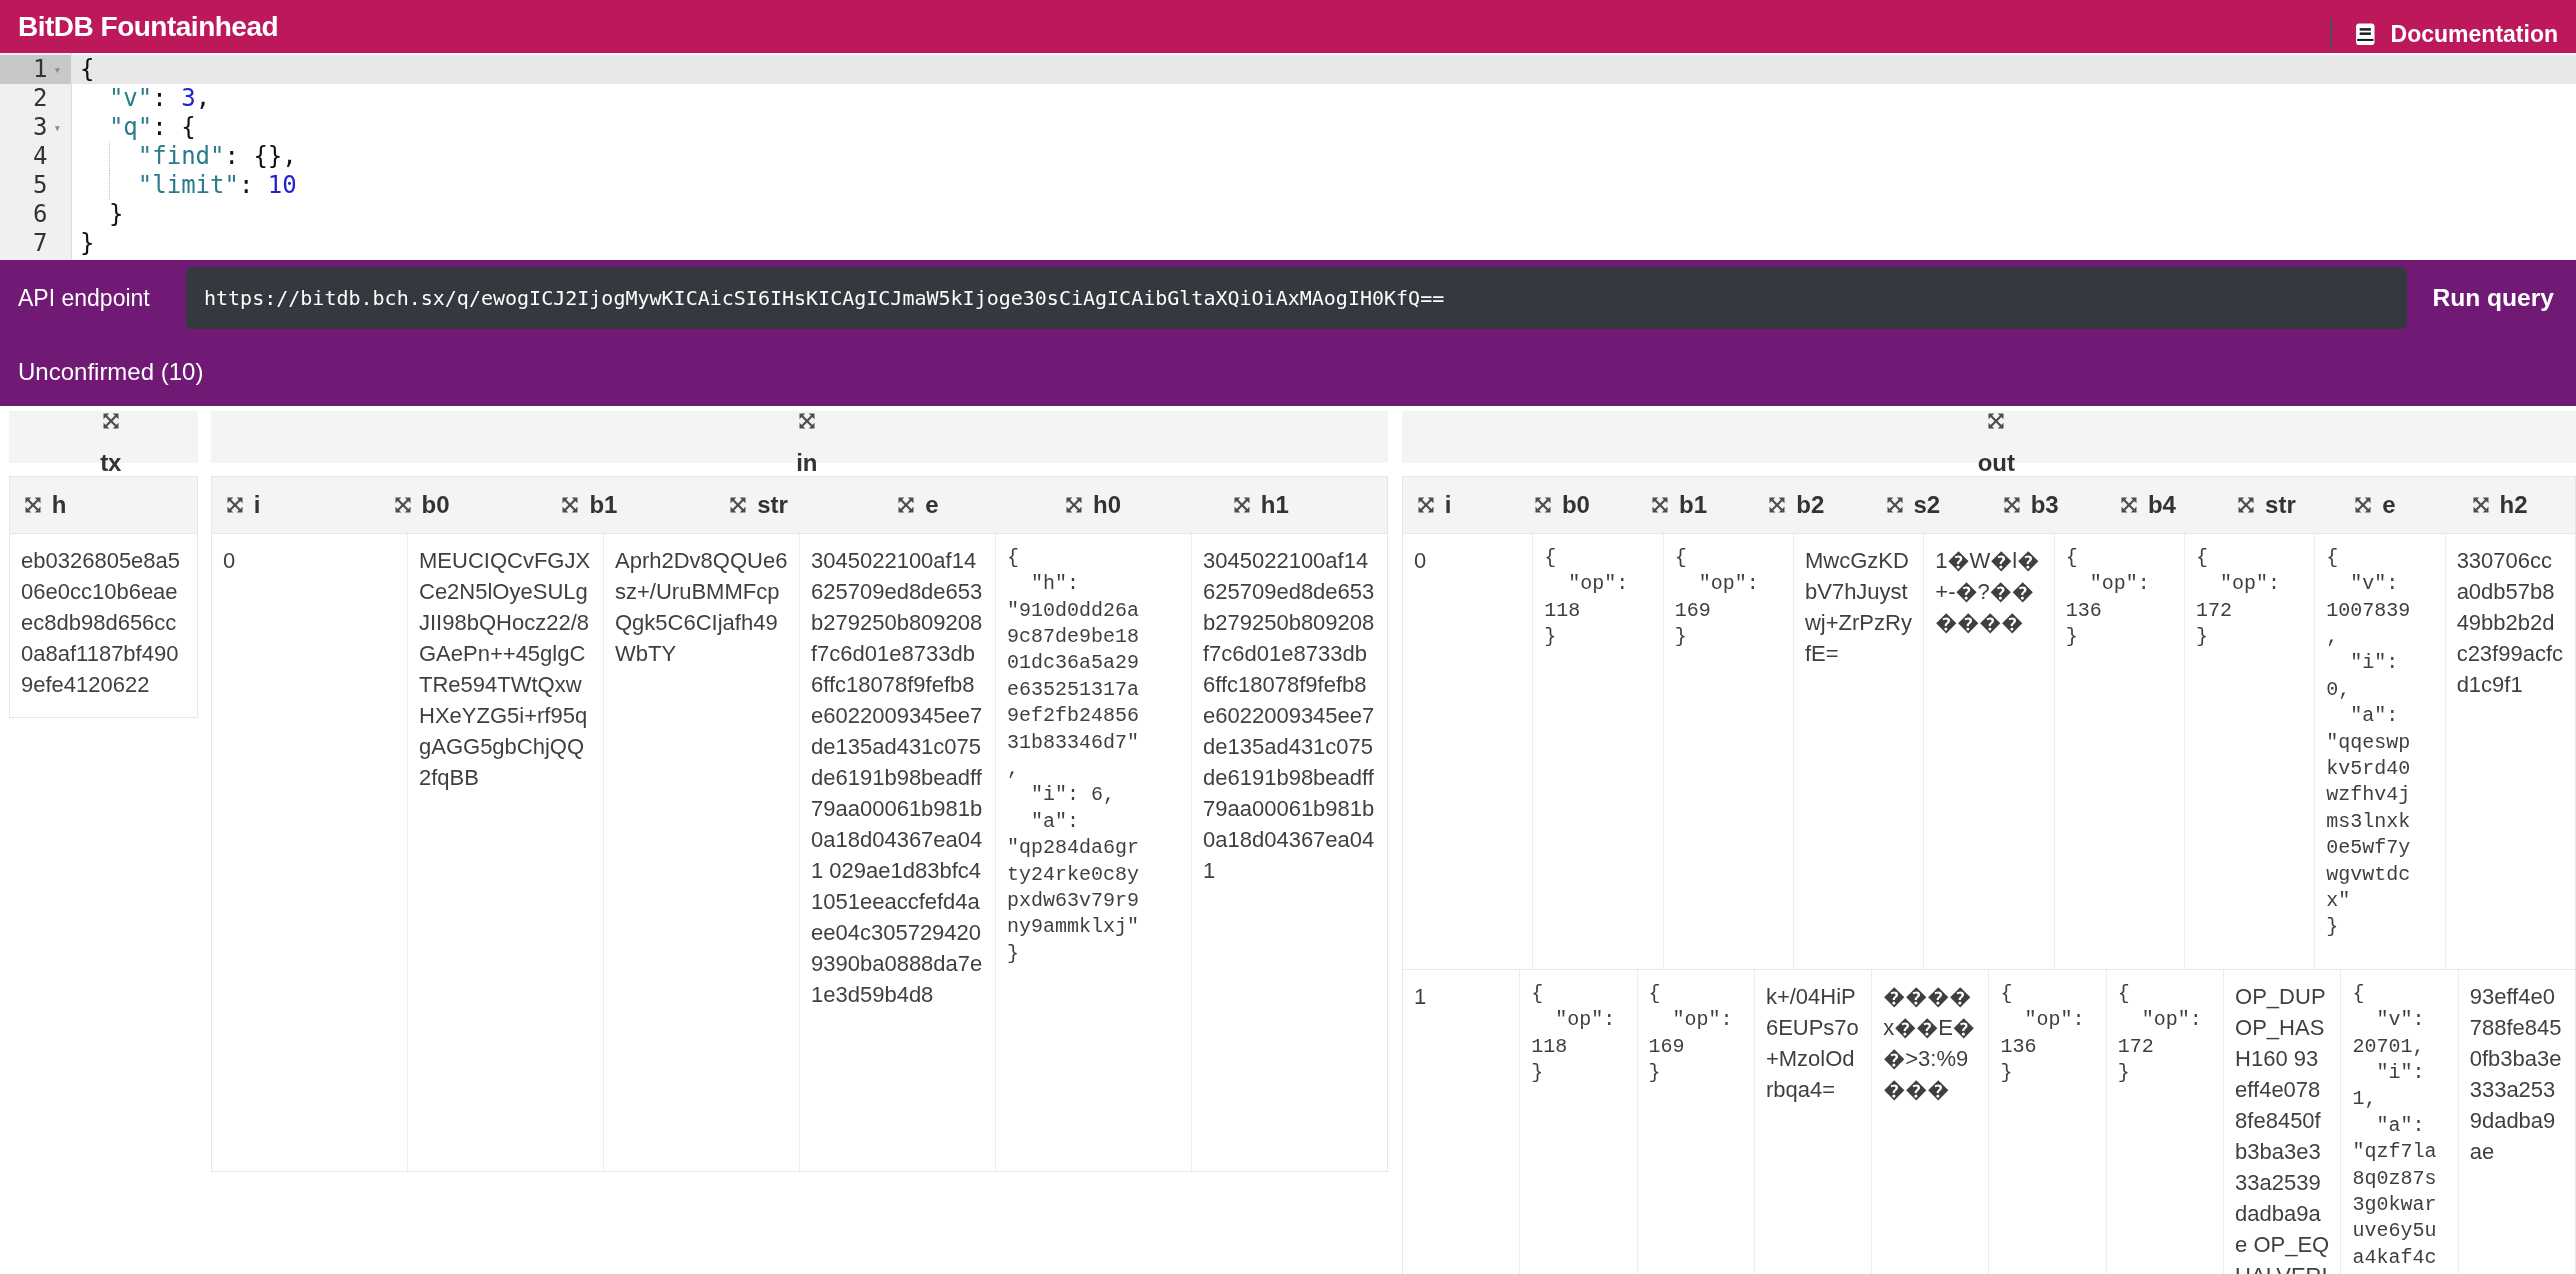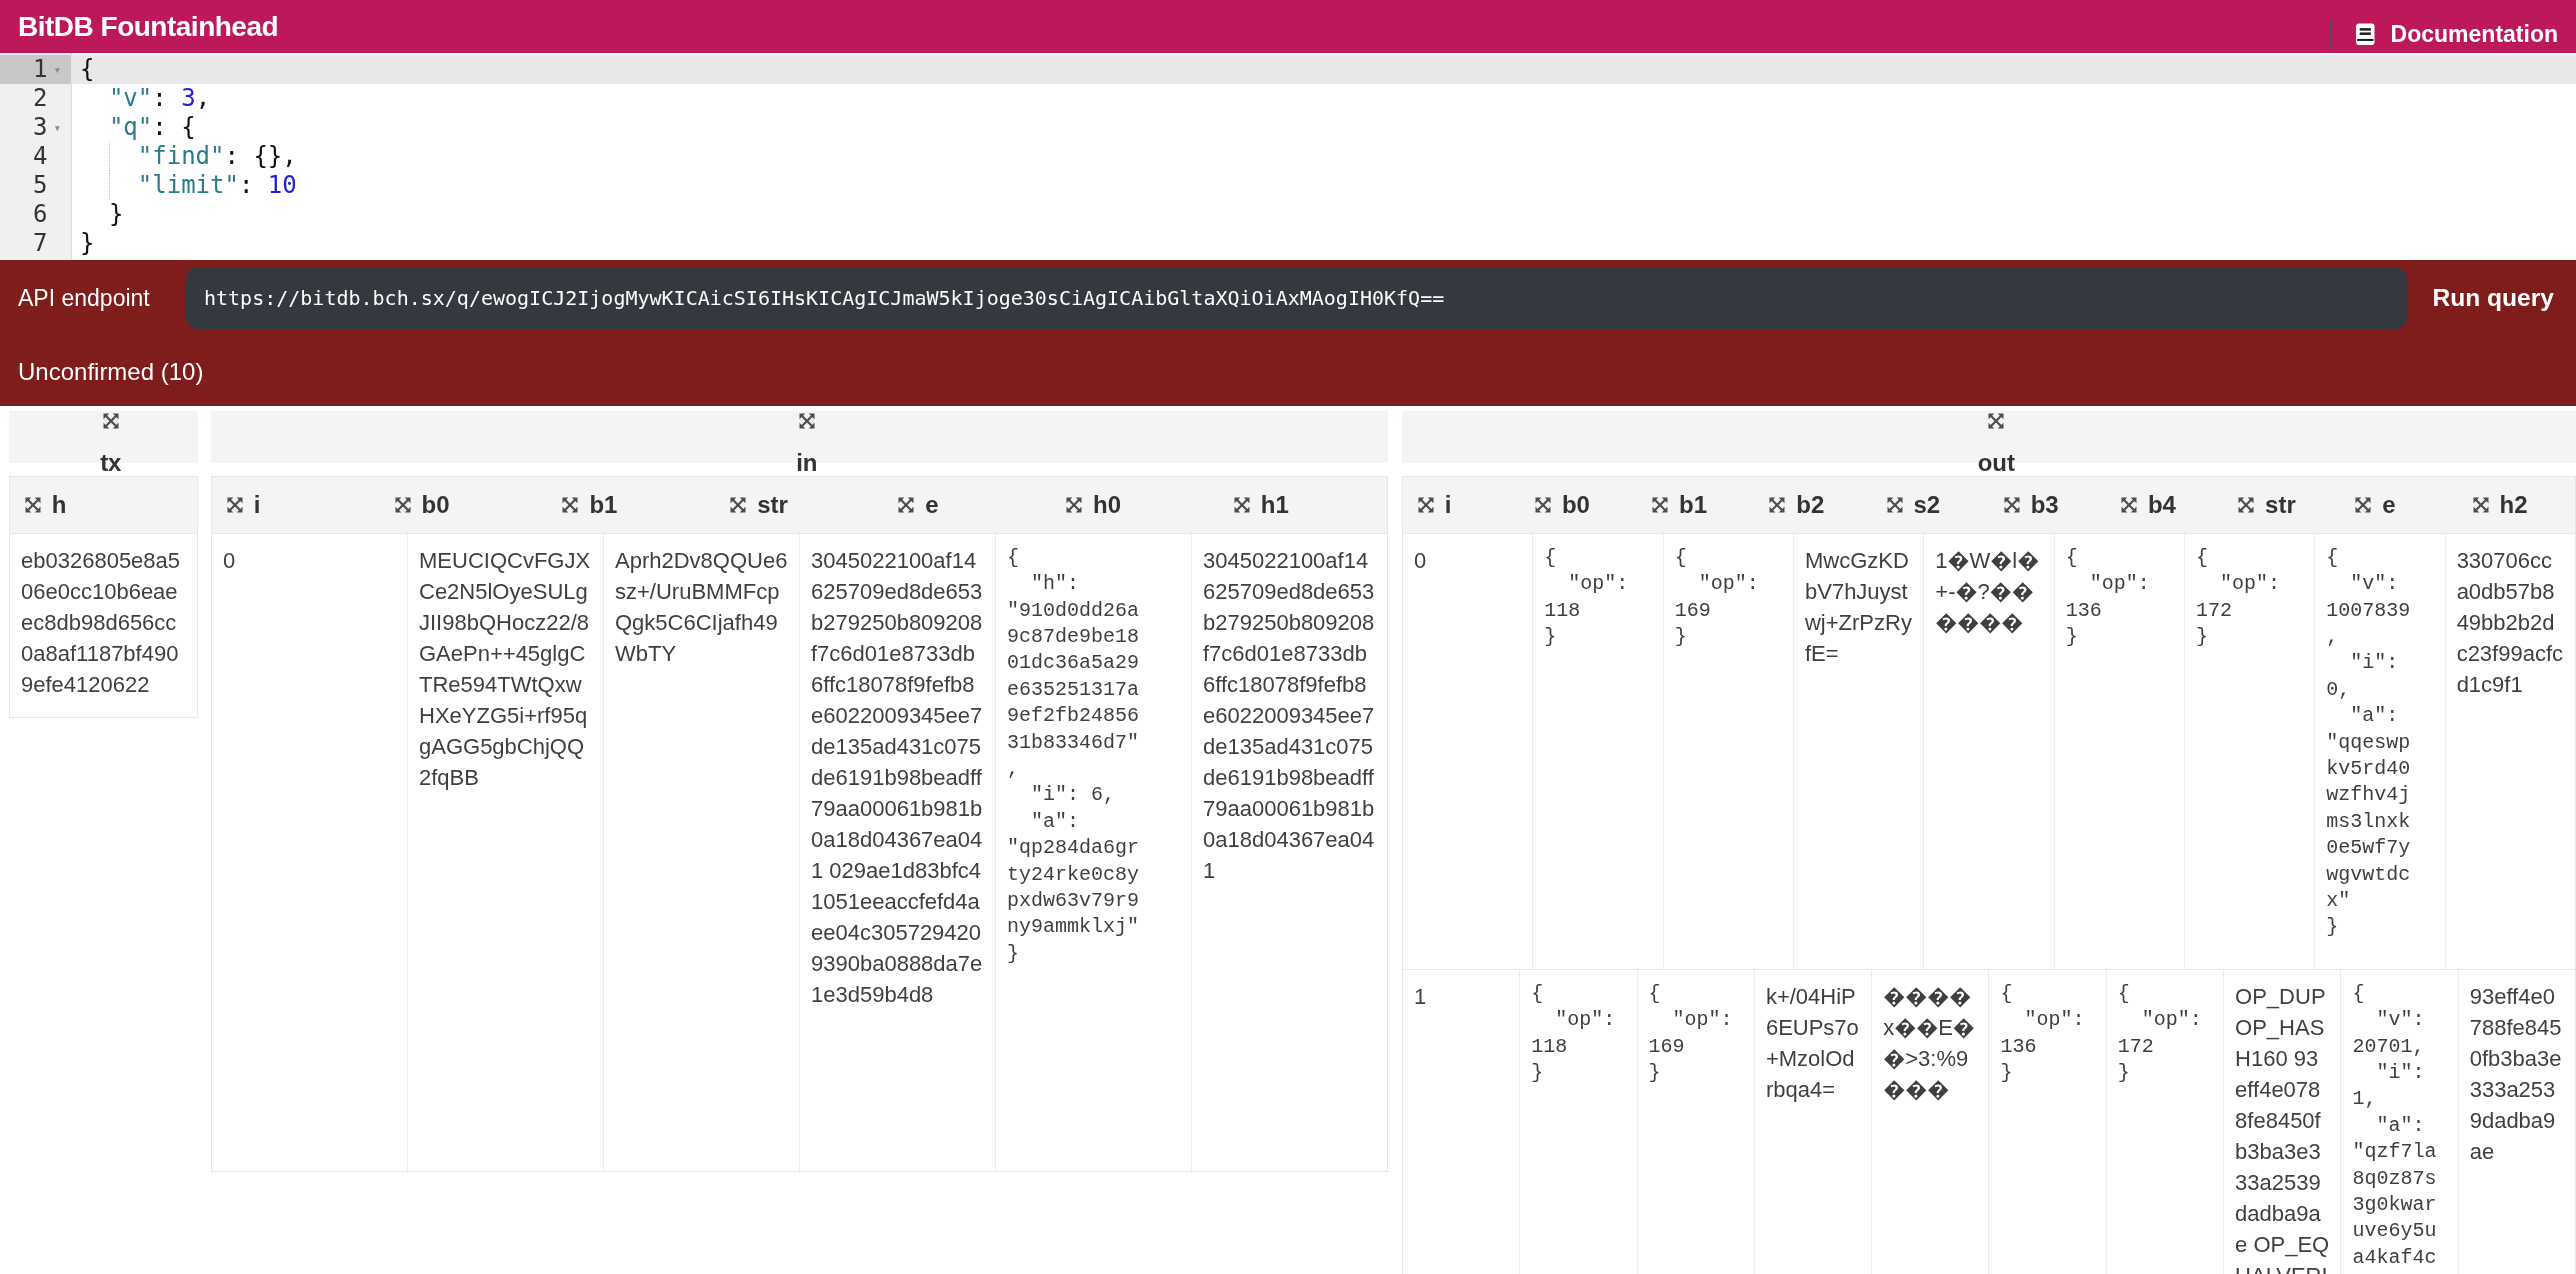--- a/index.html
+++ b/index.html
@@ -29,25 +29,25 @@
   .ln-num { text-align:right; }
   .ln-fold { width:20px; font-size:12.7px; color:#8a8a8a; text-align:center; line-height:29px; cursor:pointer; }
   .ln-code { padding-left:9px; white-space:pre; position:relative; }
   .line.guide .ln-code::before { content:""; position:absolute; left:38px; top:0; height:100%;
                                  border-left:0.9px dotted #bcbcbc; }
   .tok-key { color:#2a7b8c; }
   .tok-num { color:#2222cf; }
   .tok-pun { color:#101010; }
 
   
-  .apibar { position:absolute; left:0; top:260px; width:100%; height:146px; background:#7f1d1d; }
+  .apibar { position:absolute; left:0; top:260px; width:100%; height:146px; background:#701a75; }
   .api-label { position:absolute; left:18px; top:7.3px; height:62px; line-height:62px;
                color:#fff; font-size:23px; }
   .api-input { position:absolute; left:186px; top:7.3px; width:2221px; height:62px;
-               background:#343940; border:none; outline:none; border-radius:12px;
+               background:#343940; border:none; outline:none; border-radius:5px;
                color:#fdfdfd; font-family:"DejaVu Sans Mono", monospace; font-size:20px;
                padding:12px 18px; }
   .run-btn { position:absolute; right:22px; top:7.3px; height:62px; line-height:62px;
              color:#fff; font-size:24.6px; font-weight:bold; cursor:pointer; }
   .status-label { position:absolute; left:18px; top:98px; color:#fff; font-size:24px; }
 
   
   .sec { position:absolute; top:411px; }
   .sec-tx  { left:9px;   width:189px;  }
   .sec-in  { left:211px;  width:1177px; }

